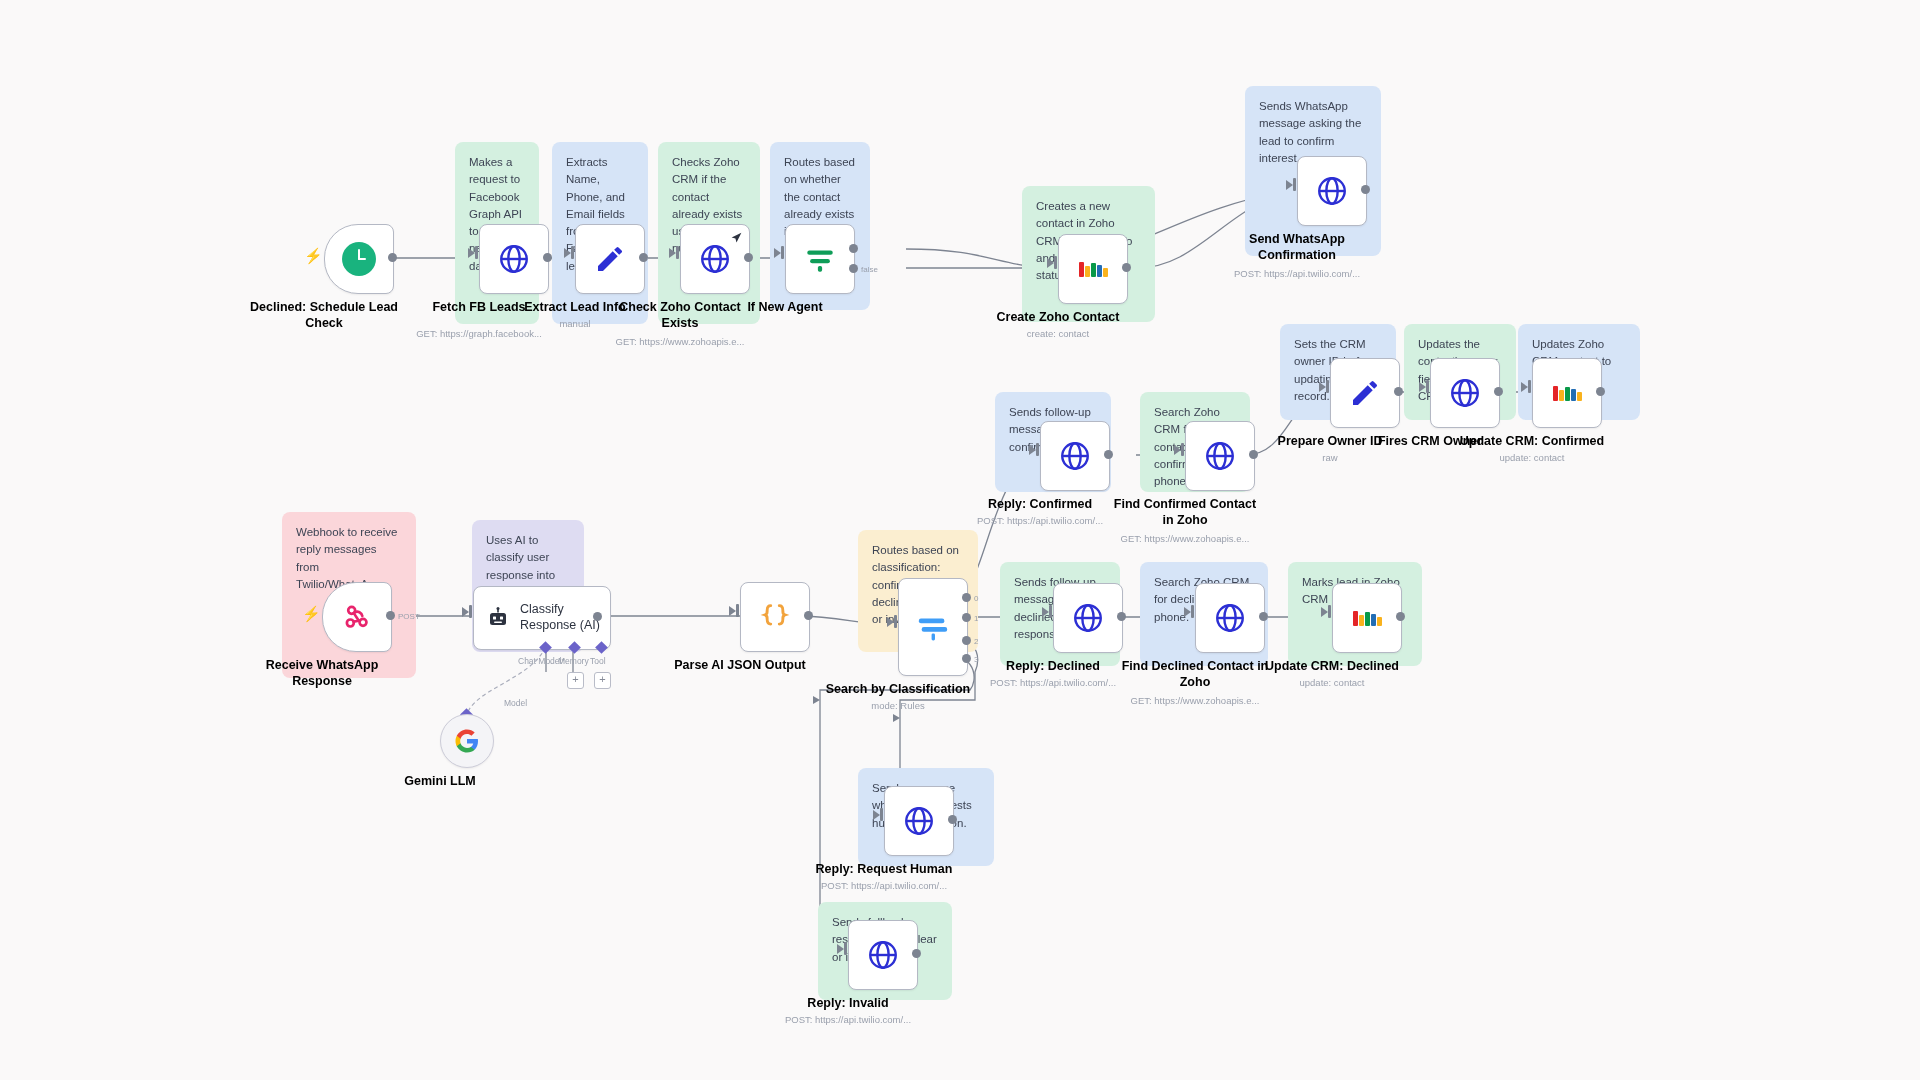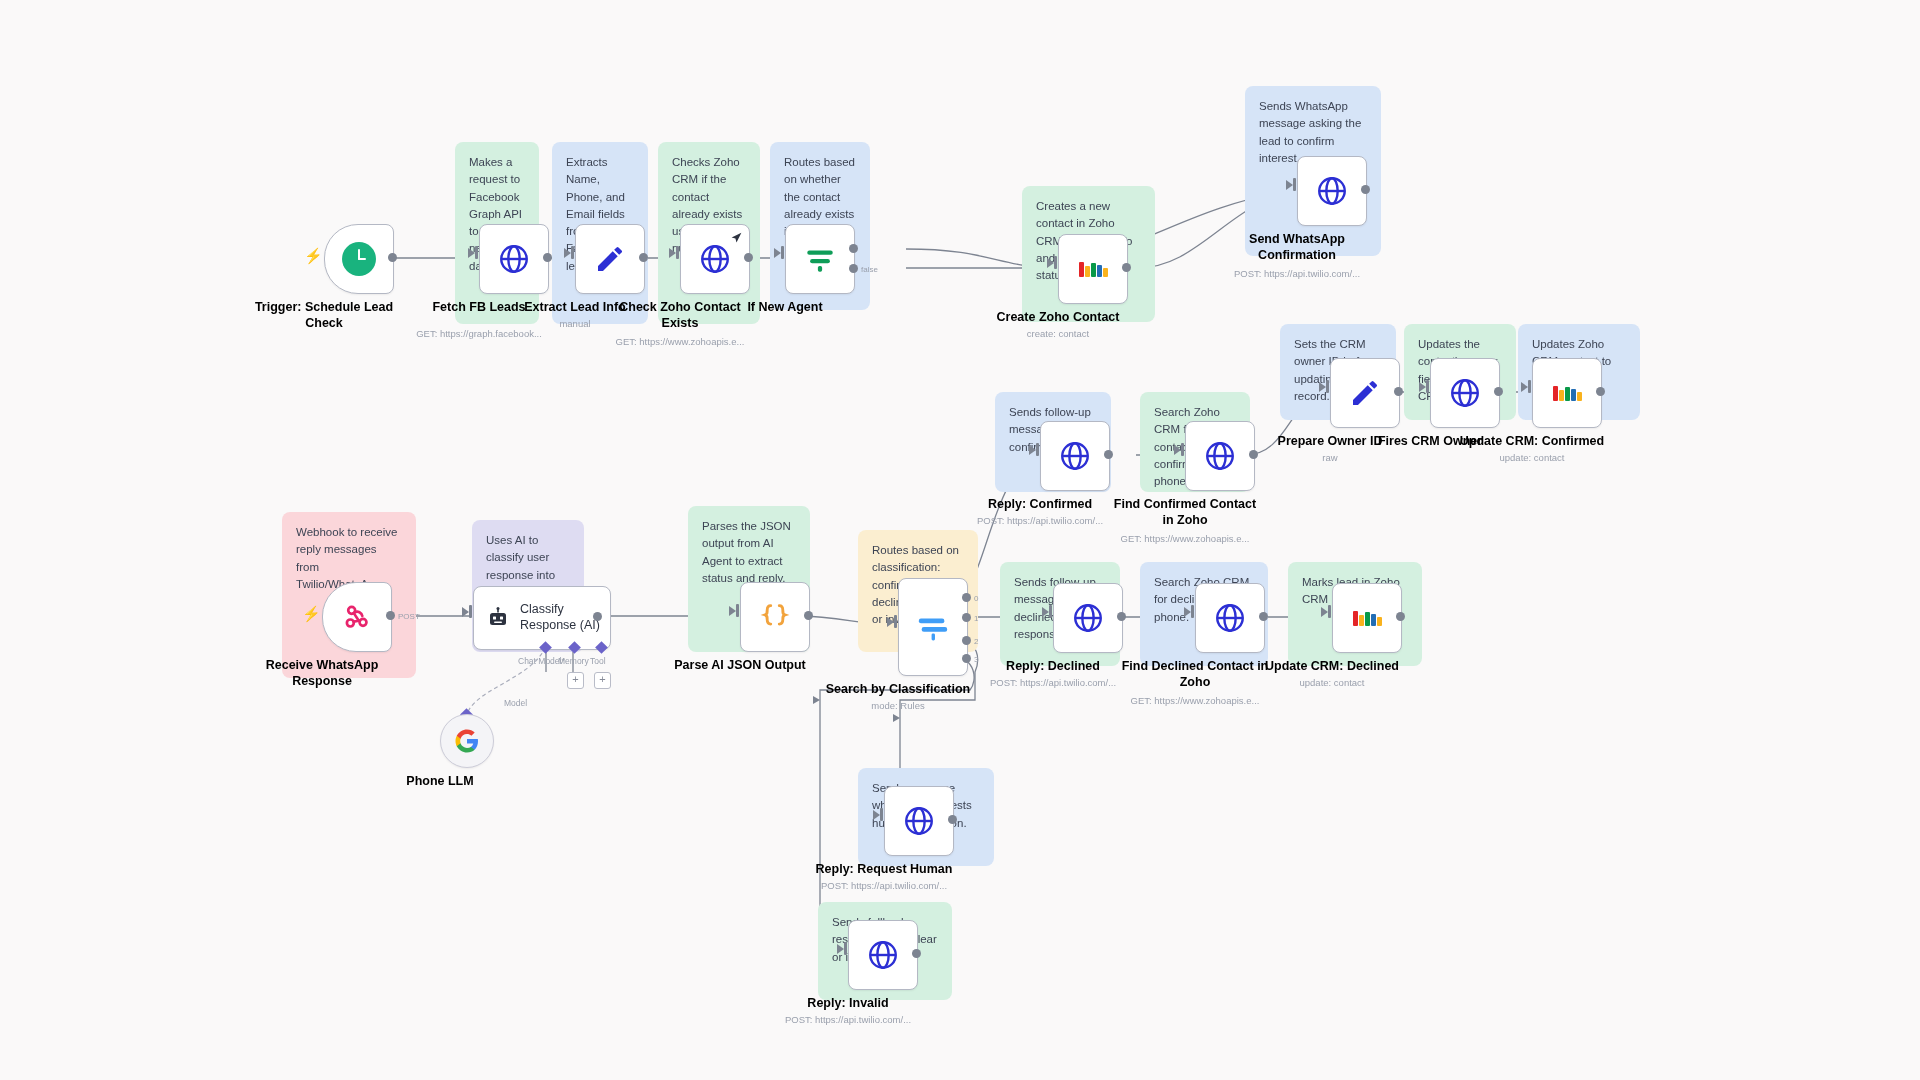--- a/index.html
+++ b/index.html
@@ -163,23 +163,20 @@
   <div class="note green" style="left:1140px;top:392px;width:110px;height:100px;">
     <div class="note-text">Search Zoho CRM for contact with confirmed phone number.</div>
     </div>
 
   <div class="note pink" style="left:282px;top:512px;width:134px;height:166px;">
     <div class="note-text">Webhook to receive reply messages from Twilio/WhatsApp.</div>
     </div>
   <div class="note purple" style="left:472px;top:520px;width:112px;height:132px;">
     <div class="note-text">Uses AI to classify user response into confirmed, declined, etc.</div>
     </div>
-  <div class="note green" style="left:688px;top:506px;width:122px;height:146px;">
-    <div class="note-text">Parses the JSON output from AI Agent to extract status and reply.</div>
-    </div>
   <div class="note yellow" style="left:858px;top:530px;width:120px;height:122px;">
     <div class="note-text">Routes based on classification: confirmed, declined, human, or invalid.</div>
     </div>
 
   <div class="note green" style="left:1000px;top:562px;width:120px;height:104px;">
     <div class="note-text">Sends follow-up message for declined responses.</div>
     </div>
   <div class="note blue" style="left:1140px;top:562px;width:128px;height:104px;">
     <div class="note-text">Search Zoho CRM for declined lead by phone.</div>
     </div>
@@ -193,21 +190,21 @@
   <div class="note green" style="left:818px;top:902px;width:134px;height:98px;">
     <div class="note-text">Sends fallback response for unclear or invalid replies.</div>
     </div>
 
   <div class="node" style="left:324px;top:224px;">
     <div class="bolt" style="left:-20px;top:24px;">⚡</div>
     <div class="node-box trigger">
       <span class="clock"></span>
     </div>
     <div class="dot" style="left:64px;top:29px;"></div>
-    <div class="node-label" style="top:76px;">Trigger: Schedule Lead
+    <div class="node-label" style="top:76px;">Declined: Schedule Lead
 Check</div>
   </div>
 
   <div class="node" style="left:479px;top:224px;">
     <div class="inarrow" style="left:-11px;top:24px;"></div>
     <div class="inbar" style="left:-4px;top:22px;"></div>
     <div class="node-box">
       <svg width="34" height="34" viewBox="0 0 24 24" fill="none" stroke="#2c2fd4" stroke-width="1.7">
         <circle cx="12" cy="12" r="9"></circle>
           <ellipse cx="12" cy="12" rx="4" ry="9"></ellipse>
@@ -422,21 +419,21 @@
     <div class="sub-label" style="left:16px;top:-16px;margin-left:48px;">Model</div>
     <div class="diamond" style="left:22px;top:-4px;"></div>
     <div class="node-box round">
       <svg width="24" height="24" viewBox="0 0 24 24">
         <path fill="#4285F4" d="M23 12.3c0-.8-.1-1.6-.2-2.3H12v4.5h6.2c-.3 1.4-1.1 2.6-2.3 3.4v2.8h3.7C21.8 18.7 23 15.8 23 12.3z"></path>
         <path fill="#34A853" d="M12 23.5c3.1 0 5.7-1 7.6-2.8l-3.7-2.8c-1 .7-2.3 1.1-3.9 1.1-3 0-5.5-2-6.4-4.7H1.8v2.9C3.7 20.9 7.6 23.5 12 23.5z"></path>
         <path fill="#FBBC05" d="M5.6 14.3c-.2-.7-.4-1.4-.4-2.3s.1-1.6.4-2.3V6.8H1.8C1 8.4.5 10.1.5 12s.5 3.6 1.3 5.2l3.8-2.9z"></path>
         <path fill="#EA4335" d="M12 5.1c1.7 0 3.2.6 4.4 1.7l3.3-3.3C17.7 1.6 15.1.5 12 .5 7.6.5 3.7 3.1 1.8 6.8l3.8 2.9C6.5 7 9 5.1 12 5.1z"></path>
       </svg>
     </div>
-    <div class="node-label" style="top:60px;">Phone LLM</div>
+    <div class="node-label" style="top:60px;">Gemini LLM</div>
   </div>
 
   <div class="node" style="left:740px;top:582px;">
     <div class="inarrow" style="left:-11px;top:24px;"></div>
     <div class="inbar" style="left:-4px;top:22px;"></div>
     <div class="node-box">
       <svg width="34" height="34" viewBox="0 0 24 24" fill="none" stroke="#f2a33c" stroke-width="2" stroke-linecap="round">
         <path d="M9 4c-2 0-2.5 1-2.5 3s0 3-1.5 3.5c1.5.5 1.5 1.5 1.5 3.5s.5 3 2.5 3"></path>
         <path d="M15 4c2 0 2.5 1 2.5 3s0 3 1.5 3.5c-1.5.5-1.5 1.5-1.5 3.5s-.5 3-2.5 3"></path>
       </svg>

